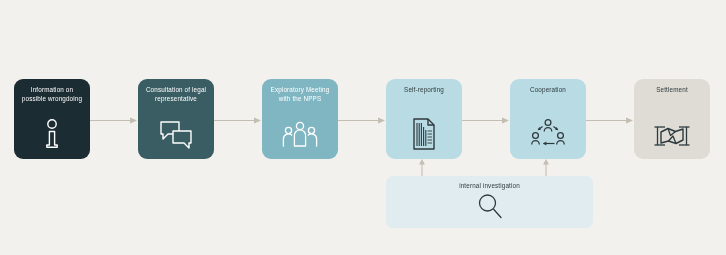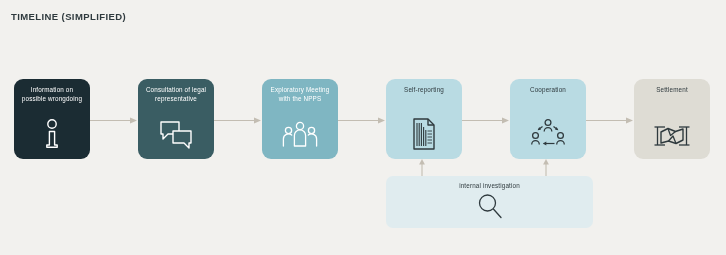--- a/index.html
+++ b/index.html
@@ -92,21 +92,20 @@
   }
   .connector svg { display: block; }
   .riser { position: absolute; }
   .riser svg { display: block; }
 </style>
 </head>
 <body>
 
 <div id="root">
 
-  <div class="page-title">TIMELINE (SIMPLIFIED)</div>
 
   <div class="connector" style="left:90px;width:48px;">
     <svg width="48" height="7" viewBox="0 0 48 7">
       <line x1="0" y1="3.5" x2="40" y2="3.5" stroke="#c3bdb2" stroke-width="1.1"></line>
       <polygon points="40,0.6 47,3.5 40,6.4" fill="#c3bdb2"></polygon>
     </svg>
   </div>
   <div class="connector" style="left:214px;width:48px;">
     <svg width="48" height="7" viewBox="0 0 48 7">
       <line x1="0" y1="3.5" x2="40" y2="3.5" stroke="#c3bdb2" stroke-width="1.1"></line>

